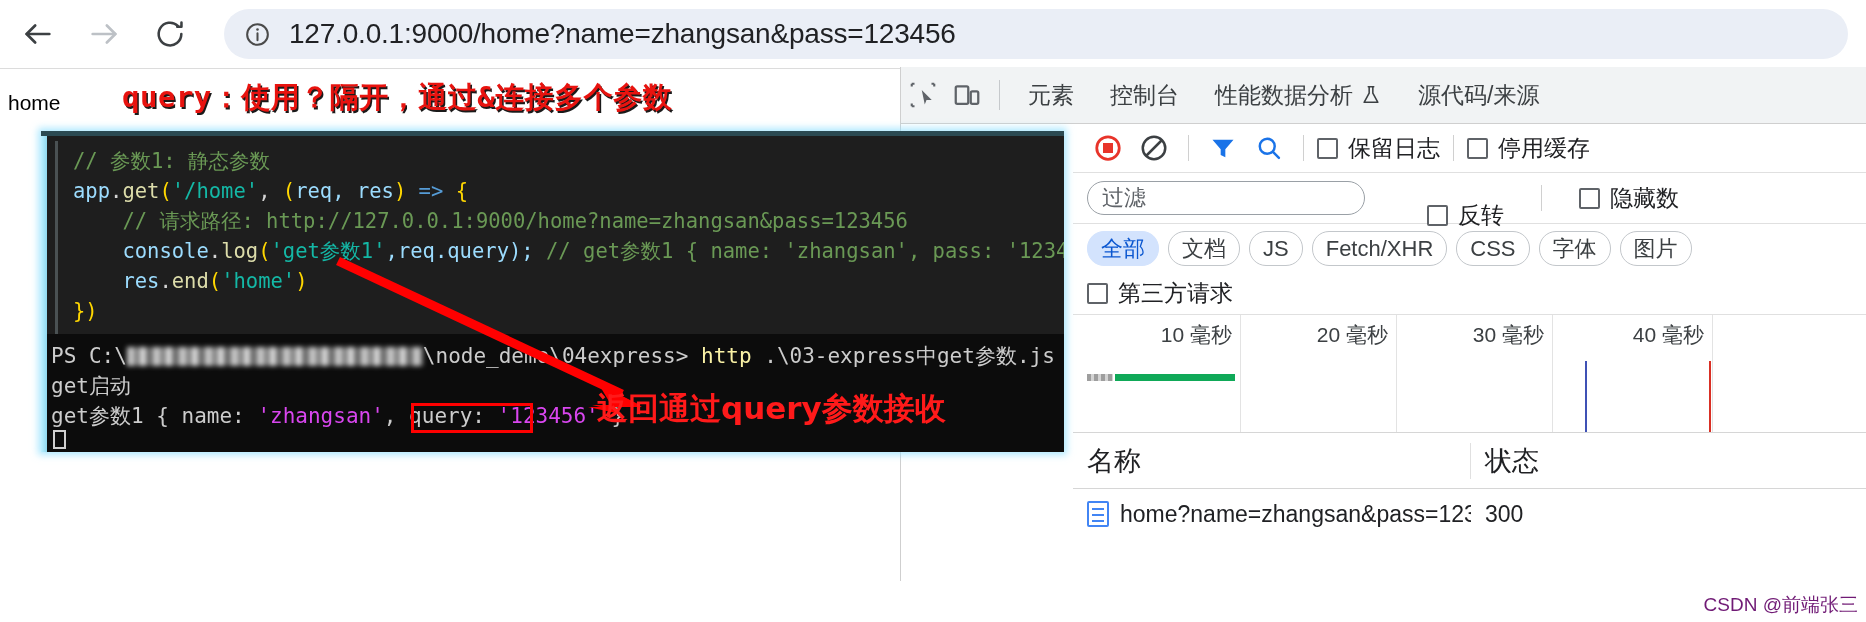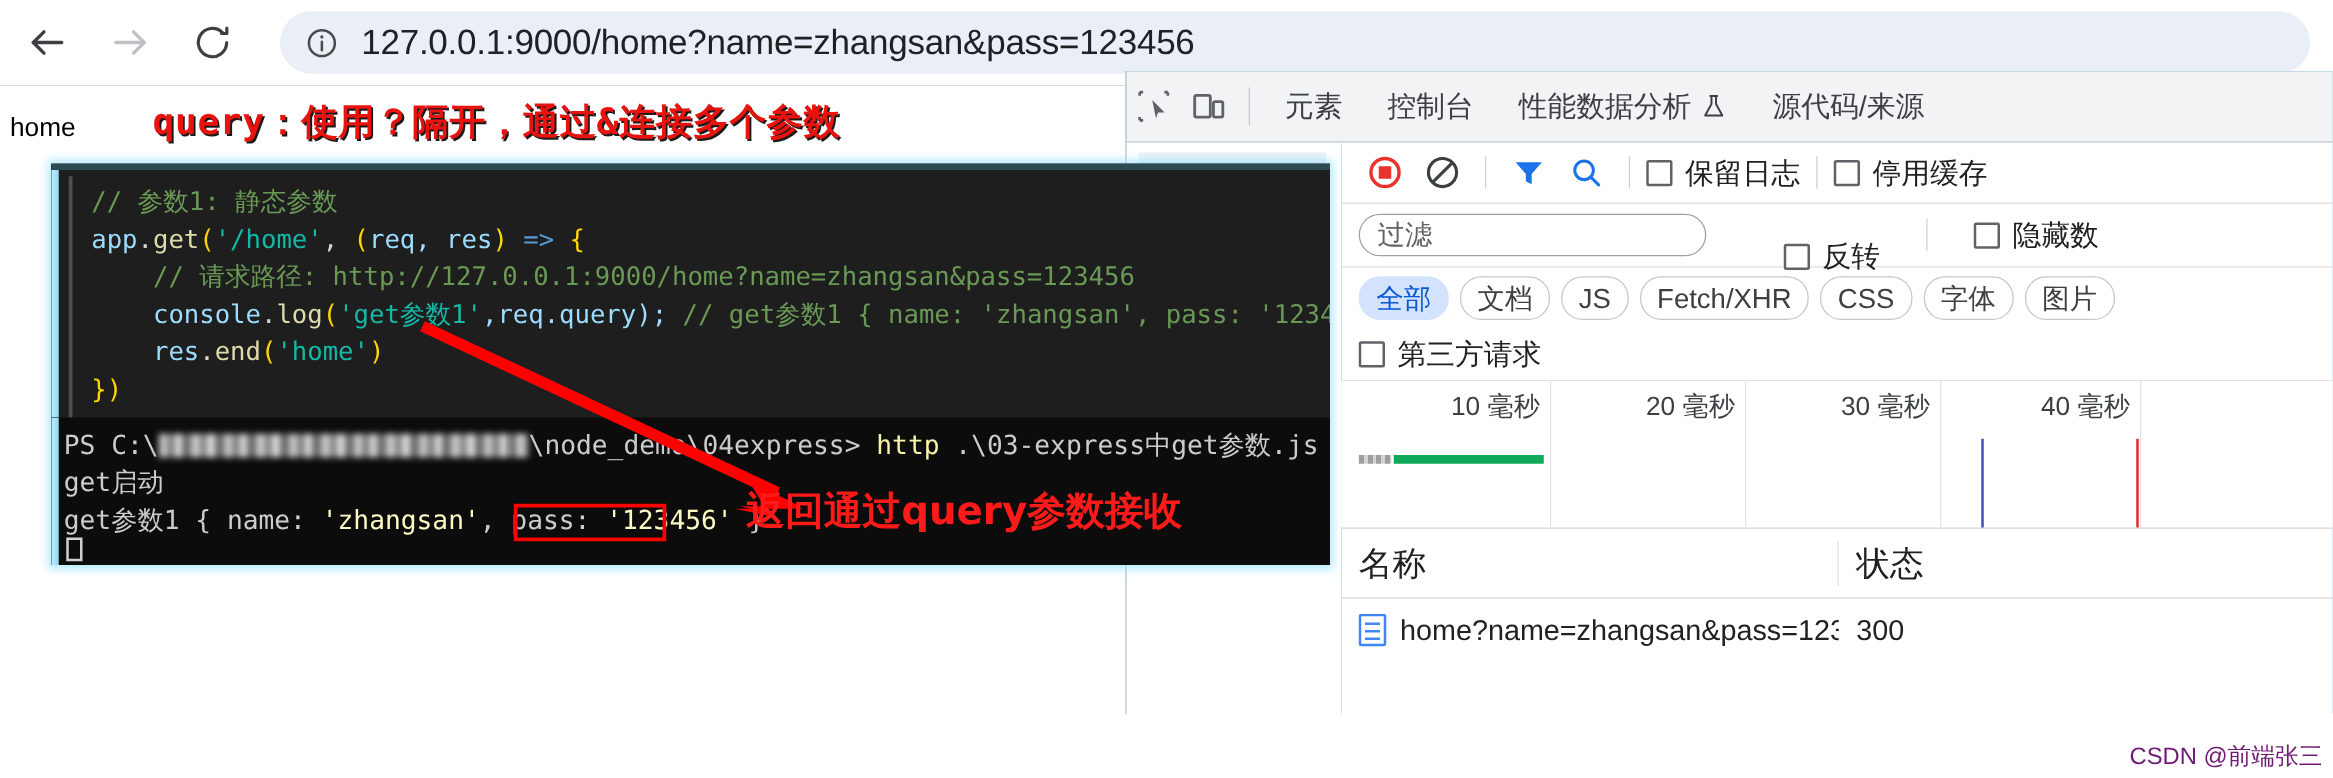--- a/index.html
+++ b/index.html
@@ -96,21 +96,21 @@
   .term-edge{
     position:absolute;left:0;top:0;width:6px;height:118px;
     background:linear-gradient(to right,#bdf0ff,#8fd8ee);
   }
   .term-line{
     position:absolute;left:10px;
     font-family:"DejaVu Sans Mono","Liberation Mono",monospace;
     font-size:21px;color:#cccccc;white-space:pre;
   }
   .t-yellow{color:#f9f1a5;}
-  .t-green{color:#fef9c3;}
+  .t-green{color:#d946ef;}
   .blurpath{
     display:inline-block;width:296px;height:19px;vertical-align:-3px;
     background:
       repeating-linear-gradient(90deg,#d9d9d9 0 7px,#8a8a8a 7px 13px,#efefef 13px 19px,#6f6f6f 19px 26px);
     filter:blur(2.4px);opacity:.92;
   }
   .caret{
     position:absolute;left:12px;top:96px;width:13px;height:19px;
     border:2px solid #d0d0d0;box-sizing:border-box;
   }
@@ -118,22 +118,22 @@
   
   .arrow-svg{position:absolute;left:330px;top:255px;z-index:45;}
   .annot-label{
     position:absolute;left:597px;top:388px;z-index:46;
     font-size:31px;color:#ff1a1a;font-weight:bold;white-space:nowrap;
     font-family:"DejaVu Sans","Liberation Sans",sans-serif;
   }
 
   
   .devtools{
-    position:absolute;left:900px;top:57px;width:966px;height:514px;
-    background:#0369a1;border-left:1px solid #cfcfcf;box-sizing:border-box;
+    position:absolute;left:900px;top:67px;width:966px;height:514px;
+    background:#a21caf;border-left:1px solid #cfcfcf;box-sizing:border-box;
   }
   .dt-tabbar{
     position:absolute;left:0;top:0;width:966px;height:57px;
     background:#f1f3f4;display:flex;align-items:center;box-sizing:border-box;
     border-bottom:1px solid #cfcfcf;
   }
   .dt-icon-btn{
     width:44px;height:44px;display:flex;align-items:center;justify-content:center;
     color:#5f6368;flex:0 0 auto;
   }
@@ -295,21 +295,21 @@
 
     <div class="redbox"></div>
 
     <div class="term">
       <div class="term-edge"></div>
 
       <div class="term-line" style="top:8px;"><span>PS C:\</span><span class="blurpath"></span><span>\node_demo\04express&gt; </span><span class="t-yellow">http</span><span> .\03-express中get参数.js</span></div>
 
       <div class="term-line" style="top:38px;">get启动</div>
 
-      <div class="term-line" style="top:68px;"><span>get参数1 { name: </span><span class="t-green">'zhangsan'</span><span>, pass: </span><span class="t-green">'123456'</span><span> }</span></div>
+      <div class="term-line" style="top:68px;"><span>get参数1 { name: </span><span class="t-green">'zhangsan'</span><span>, query: </span><span class="t-green">'123456'</span><span> }</span></div>
 
       <div class="caret"></div>
     </div>
   </div>
 
   <svg class="arrow-svg" width="330" height="165" viewBox="0 0 330 165">
     <line x1="8" y1="6" x2="292" y2="139" stroke="#ff0000" stroke-width="9"></line>
     <polygon points="310,150 272,131 284,155 262,150" fill="#ff0000"></polygon>
     <polygon points="312,152 268,128 286,158 258,152" fill="#ff0000"></polygon>
   </svg>

